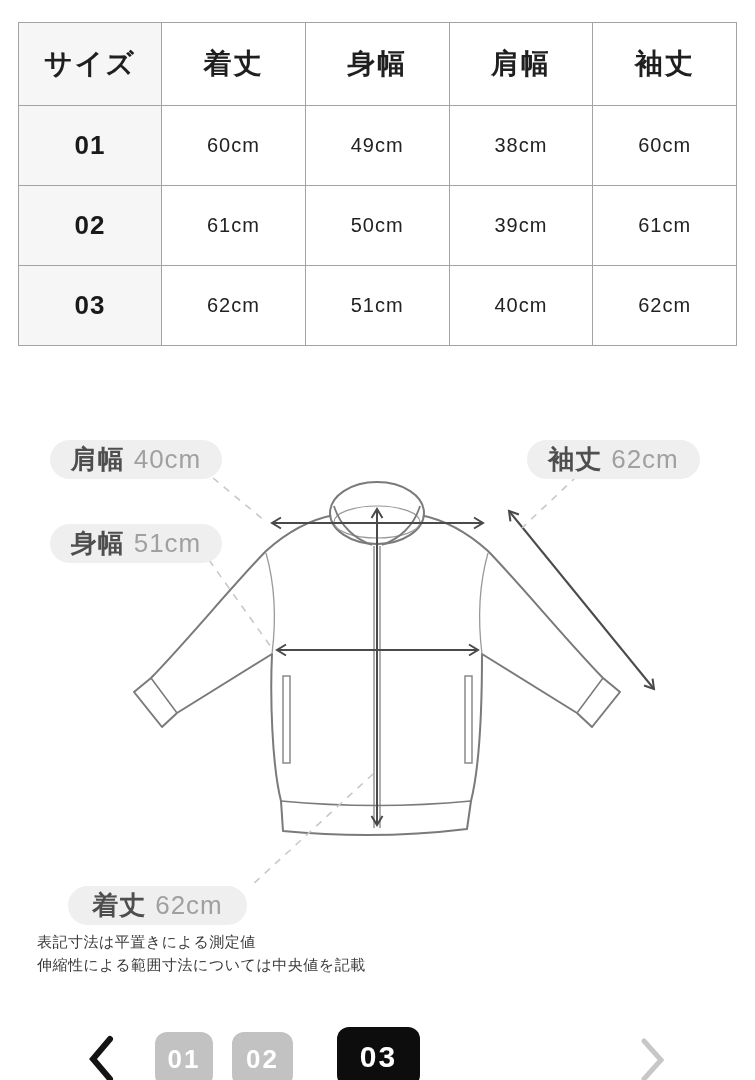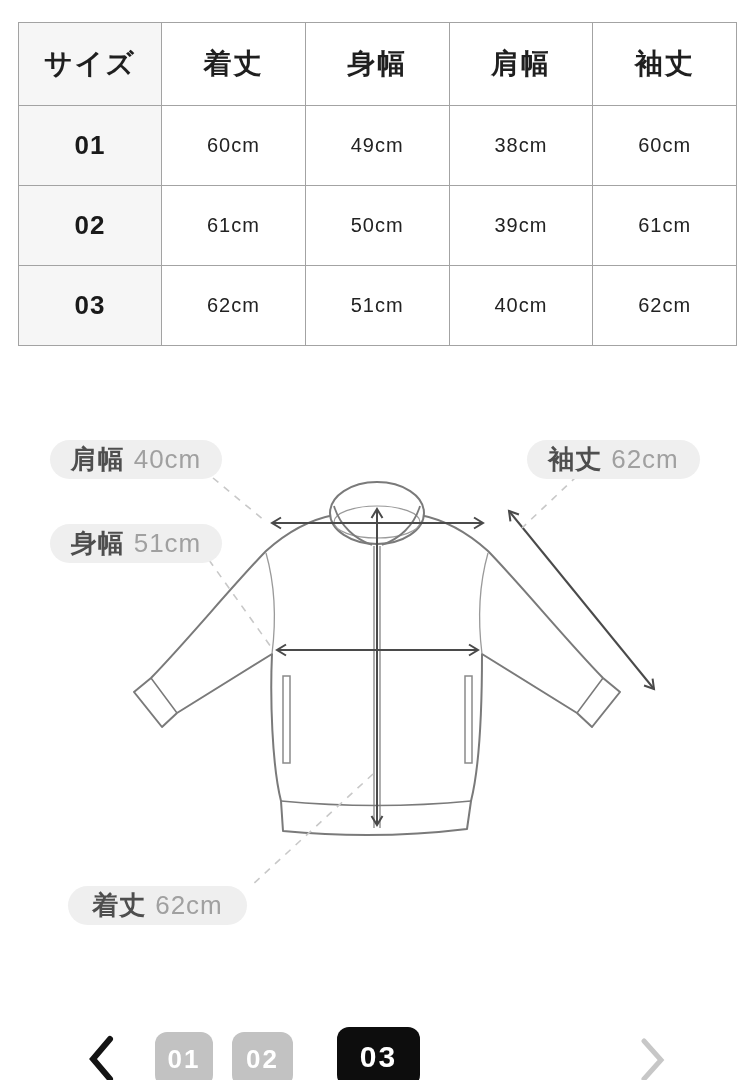--- a/index.html
+++ b/index.html
@@ -166,20 +166,24 @@
     <div class="pill pill-width">
       <span class="pill-k">身幅</span>
       <span class="pill-v">51cm</span>
     </div>
     <div class="pill pill-length">
       <span class="pill-k">着丈</span>
       <span class="pill-v">62cm</span>
     </div>
   </div>
 
+  <div class="notes">
+    <div>表記寸法は平置きによる測定値</div>
+    <div>伸縮性による範囲寸法については中央値を記載</div>
+  </div>
 
   <div class="pagination">
     <button class="chev prev" aria-label="previous">
       <svg width="34" height="50" viewBox="0 0 34 50">
         <path d="M26,5 L9,25 L26,45" fill="none" stroke="#141414" stroke-width="6" stroke-linecap="round" stroke-linejoin="miter"></path>
       </svg>
     </button>
     <button class="page-btn p01">01</button>
     <button class="page-btn p02">02</button>
     <button class="page-btn p03">03</button>

